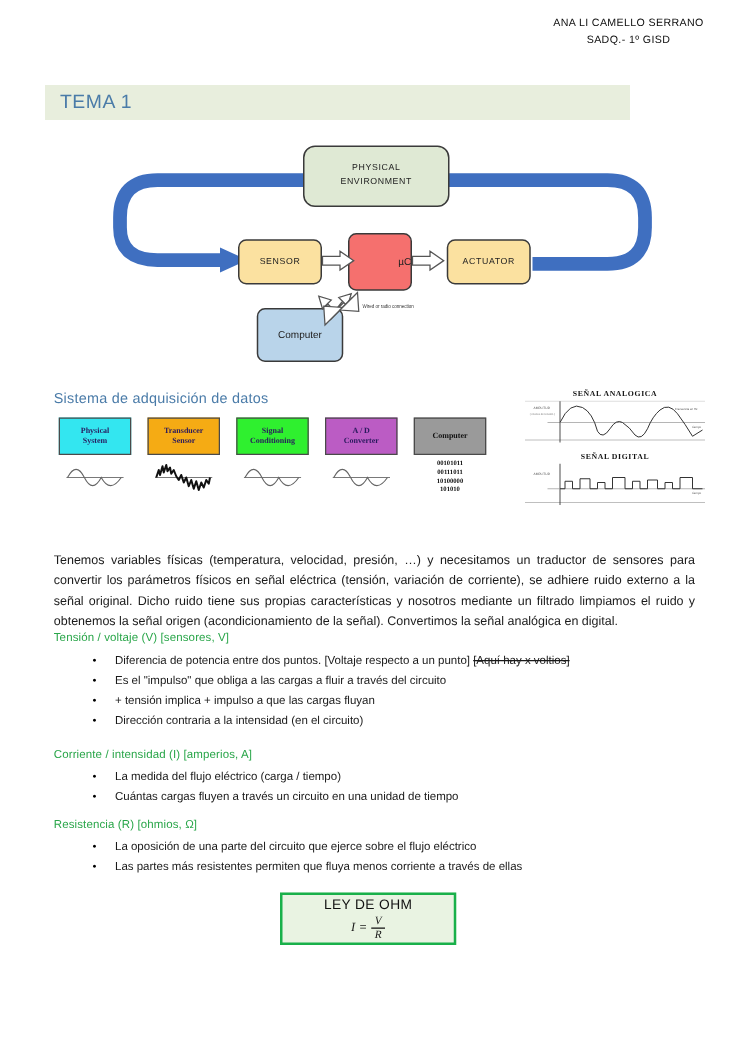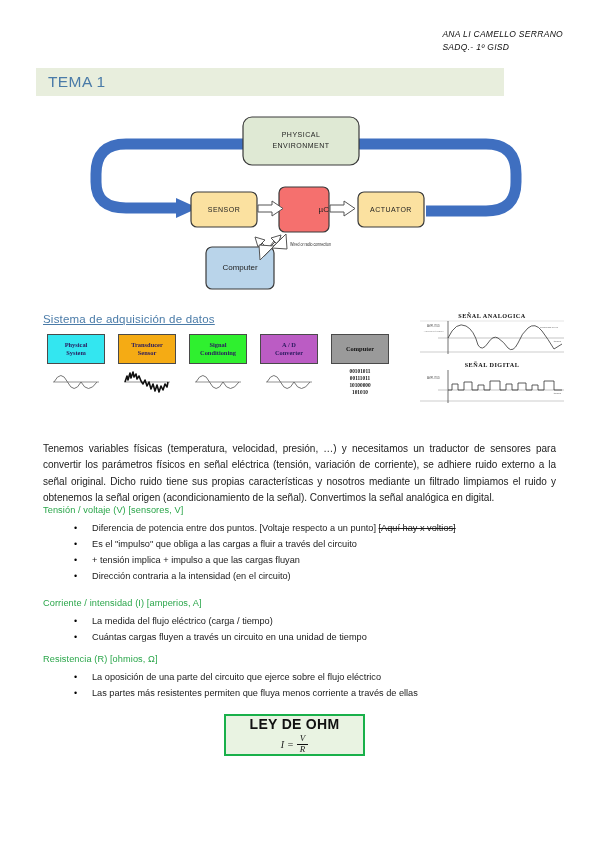--- a/index.html
+++ b/index.html
@@ -11,27 +11,26 @@
     width: 599px; height: 848px;
     position: relative;
     font-family: "Liberation Sans", sans-serif;
     color: #1a1a1a;
     overflow: hidden;
   }
   .page { position: relative; width: 599px; height: 848px; padding: 0; }
 
   
   .hdr {
-    position: absolute; top: 28px; right: 36px;
-    text-align: left;
+    position: absolute; top: 12px; right: 36px;
+    text-align: center;
     font-size: 8.5px;
     letter-spacing: .3px;
     color: #0d0d0d;
     line-height: 1.55;
-    font-style: italic;
   }
 
   
   .title-band {
     position: absolute; top: 68px; left: 36px;
     width: 468px; height: 28px;
     background: #e8eedd;
     display: flex; align-items: center;
   }
   .title-band .t {
@@ -61,21 +60,20 @@
     transform: scaleY(1.25);
     white-space: nowrap;
   }
 
   
   .sub-h {
     position: absolute;
     font-size: 11.5px;
     color: #4a7ba8;
     letter-spacing: .2px;
-    text-decoration: underline;
   }
 
   
   .chain { position: absolute; top: 334px; left: 47px; width: 340px; height: 72px; }
   .chain-col {
     position: absolute; top: 0; width: 58px;
     display: flex; flex-direction: column; align-items: center;
   }
   .chain-box {
     width: 58px; height: 30px;
@@ -136,21 +134,21 @@
 
   
   .ohm {
     position: absolute; left: 224px; top: 714px;
     width: 141px; height: 42px;
     border: 2px solid #19b04a;
     background: #e9f3e2;
     display: flex; flex-direction: column;
     align-items: center; justify-content: center;
   }
-  .ohm-t { font-size: 14px; letter-spacing: .3px; color: #111; font-weight: bold; }
+  .ohm-t { font-size: 11px; letter-spacing: .3px; color: #111; }
   .frac {
     display: inline-flex; flex-direction: column;
     align-items: center; vertical-align: middle;
     font-family: "Liberation Serif", serif; font-style: italic;
     font-size: 9px; line-height: 1.08;
   }
   .frac .num { padding: 0 3px; }
   .frac .den { padding: 0 3px; border-top: 1px solid #111; }
   .eq {
     margin-top: 2px;

